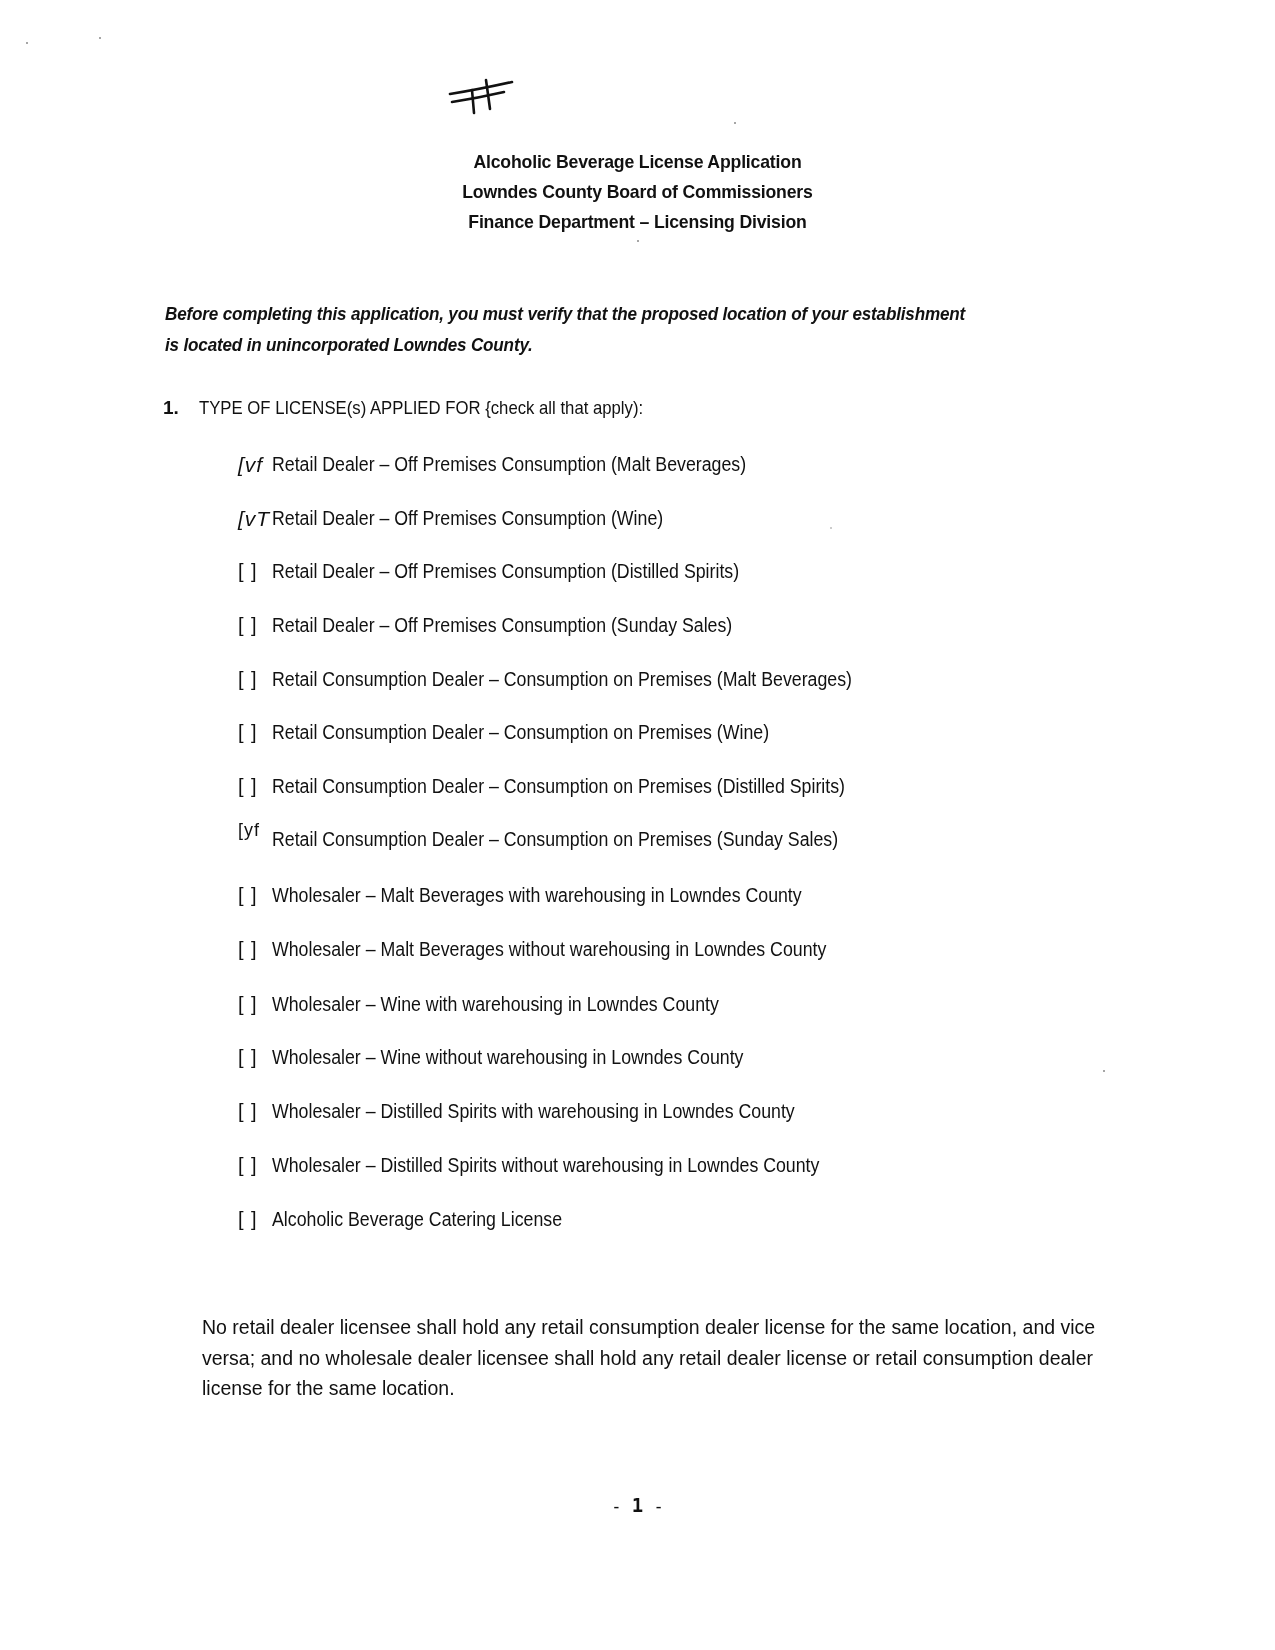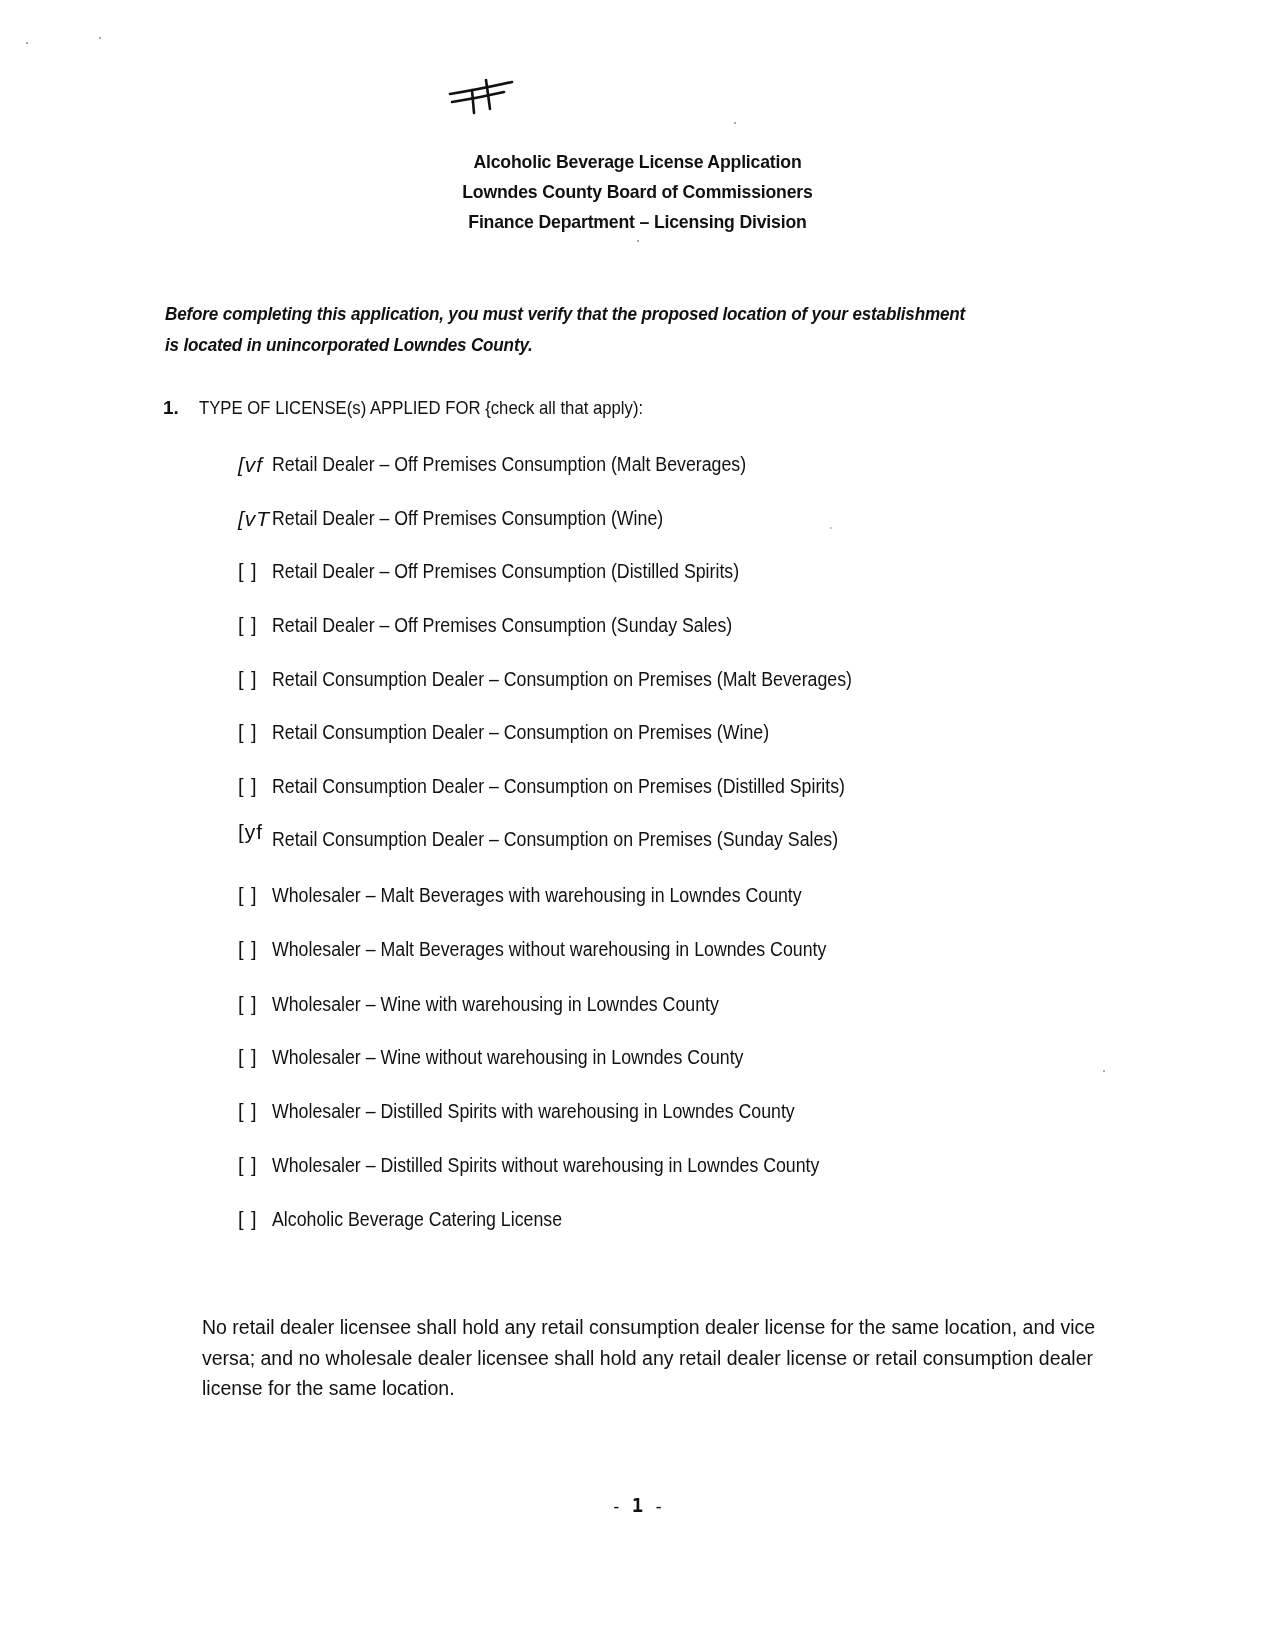--- a/index.html
+++ b/index.html
@@ -27,21 +27,21 @@
       left: 199px; top: 397px; font-size: 19px;
       transform: scaleX(0.88); transform-origin: 0 0;
     }
 
     .item { left: 238px; height: 30px; font-size: 19.5px; }
     .item .box {
       position: absolute; left: 0; top: 0; width: 30px;
       font-size: 20px; letter-spacing: 1px;
     }
     .item .box.checked { font-size: 21px; font-style: italic; }
-    .item .box.big { font-size: 21px; top: -8px; }
+    .item .box.big { font-size: 18px; top: -8px; }
     .item .label {
       position: absolute; left: 34px; top: 0;
       transform: scaleX(0.91); transform-origin: 0 0;
     }
 
     .para {
       left: 202px; width: 906px; font-size: 19.5px; line-height: 30.5px;
       white-space: normal; text-align: left;
     }
 

